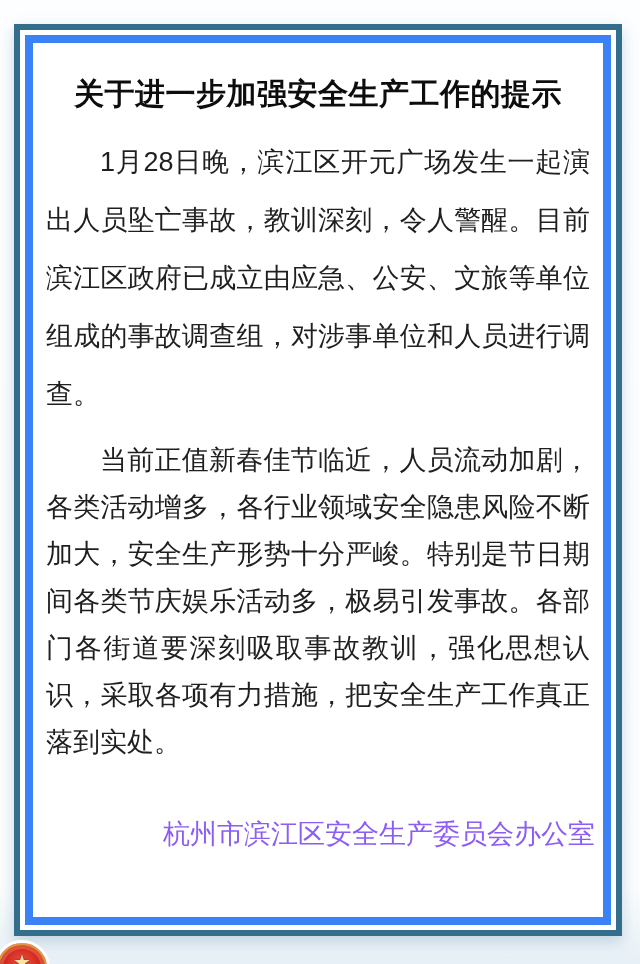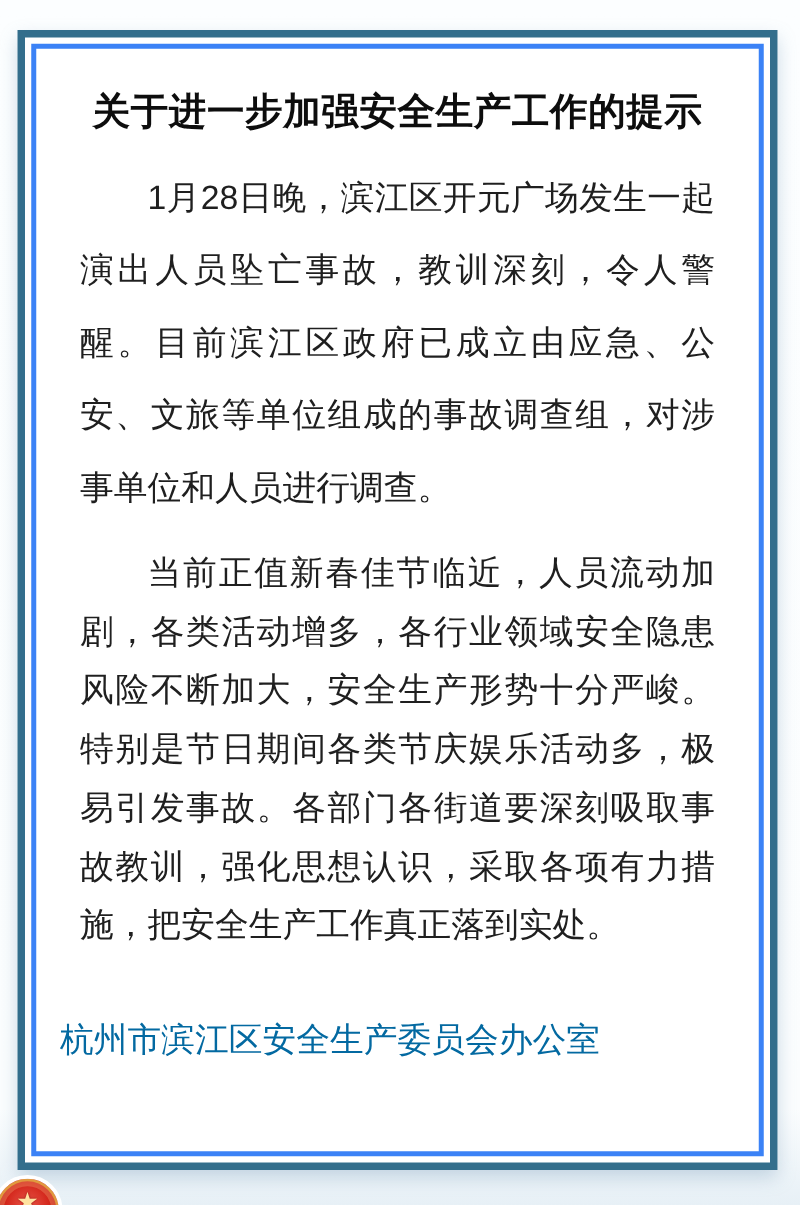--- a/index.html
+++ b/index.html
@@ -23,51 +23,52 @@
     box-sizing: border-box;
     border: 6px solid #336e8c;
     background: #ffffff;
     box-shadow: 0 6px 14px rgba(110, 150, 180, 0.35);
   }
 
   .card-inner {
     position: absolute;
     inset: 5px;
     box-sizing: border-box;
-    border: 4px solid #3b82f6;
-    padding: 0 19px;
+    border: 8px solid #3b82f6;
+    padding: 0 8px;
     background: #ffffff;
   }
 
   .title {
     margin: 30px 4px 0 4px;
     height: 42px;
     line-height: 42px;
     font-size: 30px;
     font-weight: 700;
     letter-spacing: 0.5px;
     text-align: center;
     color: #0d0d0d;
   }
 
   .para {
-    margin: 16px;
+    margin: 5px;
     color: #1f1f1f;
     font-size: 27px;
     text-align: justify;
     text-indent: 2em;
     letter-spacing: 0;
     word-break: break-all;
   }
   .para-1 { margin-top: 18px; line-height: 58px; }
   .para-2 { margin-top: 14px; line-height: 47px; }
 
   .sig-block {
     margin-top: 40px;
-    color: #0369a1;
+    text-align: right;
+    color: #8b5cf6;
     font-size: 27px;
   }
   .sig-line { line-height: 56px; }
   .date-line { line-height: 56px; }
 
   
   .emblem {
     position: absolute;
     left: -6px;
     top: 940px;

